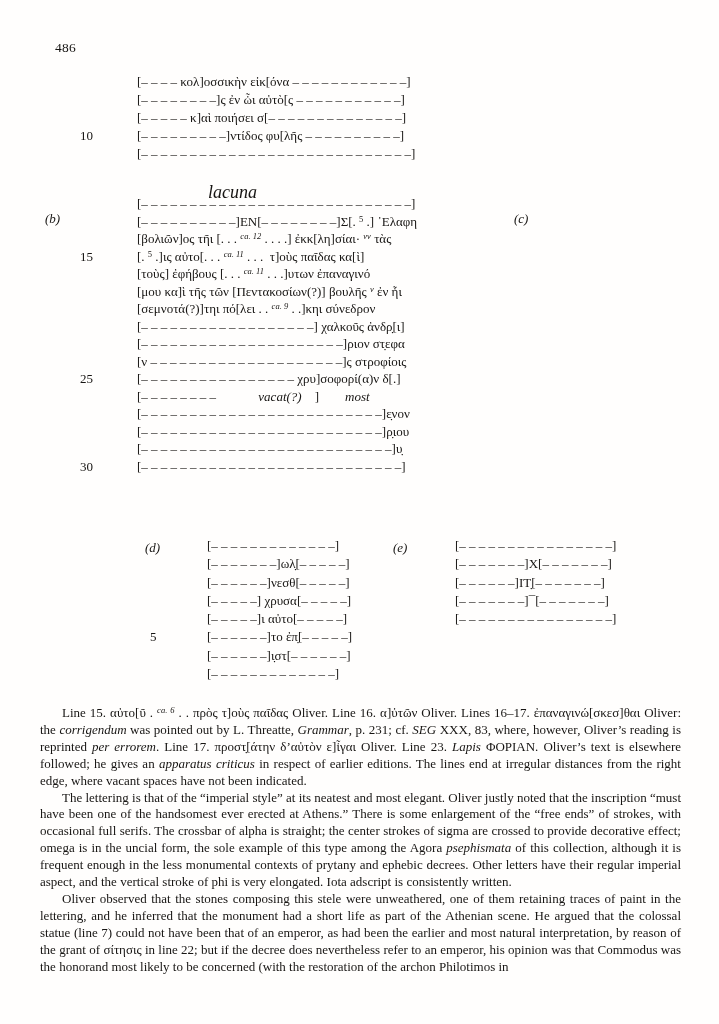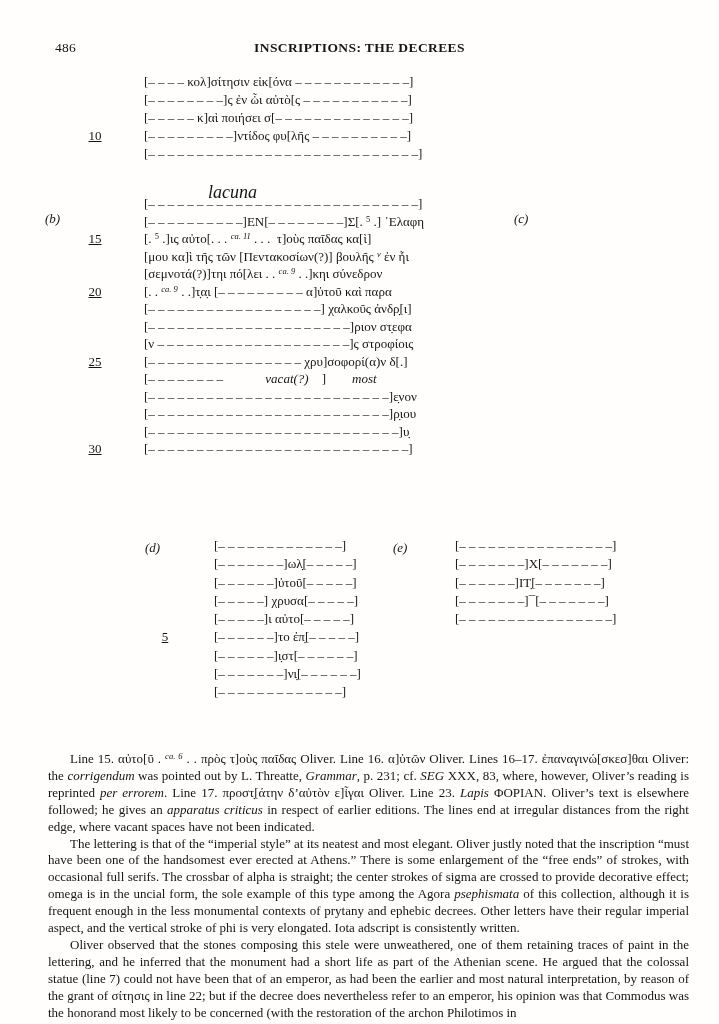--- a/index.html
+++ b/index.html
@@ -24,92 +24,91 @@
   #block-a{left:80px;top:74px;}
   #block-a .g-line{height:18px;}
   #block-b{left:80px;top:196px;}
   #block-b .g-line{height:17.5px;}
   #block-d{left:150px;top:538px;}
   #block-d .g-line{height:18.3px;}
   #block-e{left:455px;top:538px;}
   #block-e .g-line{height:18.3px;}
   #block-e .gnum{width:0;padding:0;}
   .gnum{
-    display:inline-block;width:30px;padding-right:34px;
-    text-align:center;font-size:13px;text-decoration:underline;
+    display:inline-block;width:30px;padding-right:27px;
+    text-align:left;font-size:13px;
   }
   .gtxt{white-space:pre;}
   .lacuna{
     position:absolute;left:208px;top:182px;
     font-style:italic;font-size:18px;
   }
   .fraglabel{
     position:absolute;font-style:italic;font-size:13px;
   }
   #label-b{left:45px;top:211px;}
   #label-c{left:514px;top:211px;}
   #label-d{left:145px;top:540px;}
   #label-e{left:393px;top:540px;}
   .commentary{
-    position:absolute;left:48px;top:705px;width:641px;
-    font-size:13px;line-height:16.9px;text-align:justify;margin-top:46px;
+    position:absolute;left:40px;top:705px;width:641px;
+    font-size:13px;line-height:16.9px;text-align:justify;
   }
   .comm-p{margin:0;text-indent:22px;}
   .it{font-style:italic;}
   sup{font-size:8.5px;line-height:0;vertical-align:4px;}
 </style>
 </head>
 <body>
 
 <div class="page">
 
   <div class="pagenum">486</div>
-  <div class="runtitle">INSCRIPTIONS: THE DECREES</div>
 
   <div class="gblock" id="block-a">
-      <div class="g-line"><span class="gnum"></span><span class="gtxt">[– – – – κολ]σίτησιν εἰκ[όνα – – – – – – – – – – – –]</span></div>
+      <div class="g-line"><span class="gnum"></span><span class="gtxt">[– – – – κολ]οσσικὴν εἰκ[όνα – – – – – – – – – – – –]</span></div>
       <div class="g-line"><span class="gnum"></span><span class="gtxt">[– – – – – – – –]ς ἐν ὧι αὐτὸ[ς – – – – – – – – – – –]</span></div>
       <div class="g-line"><span class="gnum"></span><span class="gtxt">[– – – – – κ]αὶ ποιήσει σ[– – – – – – – – – – – – – –]</span></div>
       <div class="g-line"><span class="gnum">10</span><span class="gtxt">[– – – – – – – – –]ντίδος φυ[λῆς – – – – – – – – – –]</span></div>
       <div class="g-line"><span class="gnum"></span><span class="gtxt">[– – – – – – – – – – – – – – – – – – – – – – – – – – – –]</span></div>
     </div>
 
   <div class="lacuna">lacuna</div>
 
   <div class="fraglabel" id="label-b">(b)</div>
   <div class="fraglabel" id="label-c">(c)</div>
 
   <div class="gblock" id="block-b">
       <div class="g-line"><span class="gnum"></span><span class="gtxt">[– – – – – – – – – – – – – – – – – – – – – – – – – – – –]</span></div>
       <div class="g-line"><span class="gnum"></span><span class="gtxt">[– – – – – – – – – –]ΕΝ[– – – – – – – –]Σ[. <sup>5</sup> .] ᾿Ελαφη</span></div>
+      <div class="g-line"><span class="gnum"></span><span class="gtxt">[βολιῶν]ος τῆι [. . . <sup class="it">ca. 12</sup> . . . .] ἐκκ[λη]σίαι· <sup class="it">vv</sup> τὰς</span></div>
       <div class="g-line"><span class="gnum">15</span><span class="gtxt">[. <sup>5</sup> .]ις αὐτο[. . . <sup class="it">ca. 11</sup> . . .  τ]οὺς παῖδας κα[ὶ]</span></div>
+      <div class="g-line"><span class="gnum"></span><span class="gtxt">[τοὺς] ἐφήβους [. . . <sup class="it">ca. 11</sup> . . .]υτων ἐπαναγινό</span></div>
       <div class="g-line"><span class="gnum"></span><span class="gtxt">[μου κα]ὶ τῆς τῶν [Πεντακοσίων(?)] βουλῆς <sup class="it">v</sup> ἐν ἧι</span></div>
       <div class="g-line"><span class="gnum"></span><span class="gtxt">[σεμνοτά(?)]τηι πό[λει . . <sup class="it">ca. 9</sup> . .]κηι σύνεδρον</span></div>
-      <div class="g-line"><span class="gnum">20</span><span class="gtxt">[. . <sup class="it">ca. 9</sup> . .]τ̣α̣ι [– – – – – – – – – α]ὐτοῦ καὶ παρα</span></div>
       <div class="g-line"><span class="gnum"></span><span class="gtxt">[– – – – – – – – – – – – – – – – – –] χαλκοῦς ἀνδρ̣[ι]</span></div>
       <div class="g-line"><span class="gnum"></span><span class="gtxt">[– – – – – – – – – – – – – – – – – – – – –]ριον στ̣εφα</span></div>
       <div class="g-line"><span class="gnum"></span><span class="gtxt">[ν – – – – – – – – – – – – – – – – – – – –]ς στροφίοις</span></div>
       <div class="g-line"><span class="gnum">25</span><span class="gtxt">[– – – – – – – – – – – – – – – – χρυ]σοφορί(α)ν δ[.]</span></div>
       <div class="g-line"><span class="gnum"></span><span class="gtxt">[– – – – – – – –             <span class="it">vacat(?)</span>    ]        <span class="it">most</span></span></div>
       <div class="g-line"><span class="gnum"></span><span class="gtxt">[– – – – – – – – – – – – – – – – – – – – – – – – –]ε̣νον</span></div>
       <div class="g-line"><span class="gnum"></span><span class="gtxt">[– – – – – – – – – – – – – – – – – – – – – – – – –]ρ̣ιου</span></div>
       <div class="g-line"><span class="gnum"></span><span class="gtxt">[– – – – – – – – – – – – – – – – – – – – – – – – – –]υ̣</span></div>
       <div class="g-line"><span class="gnum">30</span><span class="gtxt">[– – – – – – – – – – – – – – – – – – – – – – – – – – –]</span></div>
     </div>
 
   <div class="fraglabel" id="label-d">(d)</div>
   <div class="gblock" id="block-d">
       <div class="g-line"><span class="gnum"></span><span class="gtxt">[– – – – – – – – – – – – –]</span></div>
       <div class="g-line"><span class="gnum"></span><span class="gtxt">[– – – – – – –]ωλ̣[– – – – –]</span></div>
-      <div class="g-line"><span class="gnum"></span><span class="gtxt">[– – – – – –]ὐτοῦ[– – – – –]</span></div>
+      <div class="g-line"><span class="gnum"></span><span class="gtxt">[– – – – – –]νεσθ[– – – – –]</span></div>
       <div class="g-line"><span class="gnum"></span><span class="gtxt">[– – – – –] χρυσα[– – – – –]</span></div>
       <div class="g-line"><span class="gnum"></span><span class="gtxt">[– – – – –]ι αὐτο[– – – – –]</span></div>
       <div class="g-line"><span class="gnum">5</span><span class="gtxt">[– – – – – –]το ἐπ̣[– – – – –]</span></div>
       <div class="g-line"><span class="gnum"></span><span class="gtxt">[– – – – – –]ι̣στ[– – – – – –]</span></div>
-      <div class="g-line"><span class="gnum"></span><span class="gtxt">[– – – – – – –]νι̣[– – – – – –]</span></div>
       <div class="g-line"><span class="gnum"></span><span class="gtxt">[– – – – – – – – – – – – –]</span></div>
     </div>
 
   <div class="fraglabel" id="label-e">(e)</div>
   <div class="gblock" id="block-e">
       <div class="g-line"><span class="gnum"></span><span class="gtxt">[– – – – – – – – – – – – – – – –]</span></div>
       <div class="g-line"><span class="gnum"></span><span class="gtxt">[– – – – – – –]Χ[– – – – – – –]</span></div>
       <div class="g-line"><span class="gnum"></span><span class="gtxt">[– – – – – –]ΙΤ̣[– – – – – – –]</span></div>
       <div class="g-line"><span class="gnum"></span><span class="gtxt">[– – – – – – –]¯[– – – – – – –]</span></div>
       <div class="g-line"><span class="gnum"></span><span class="gtxt">[– – – – – – – – – – – – – – – –]</span></div>

